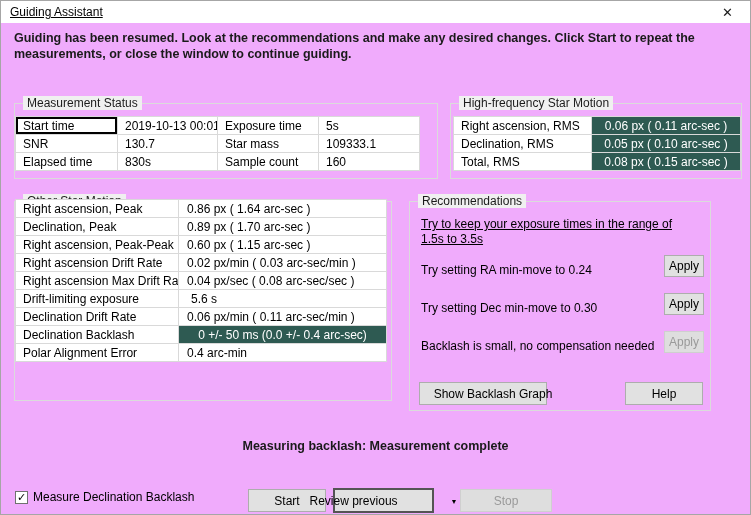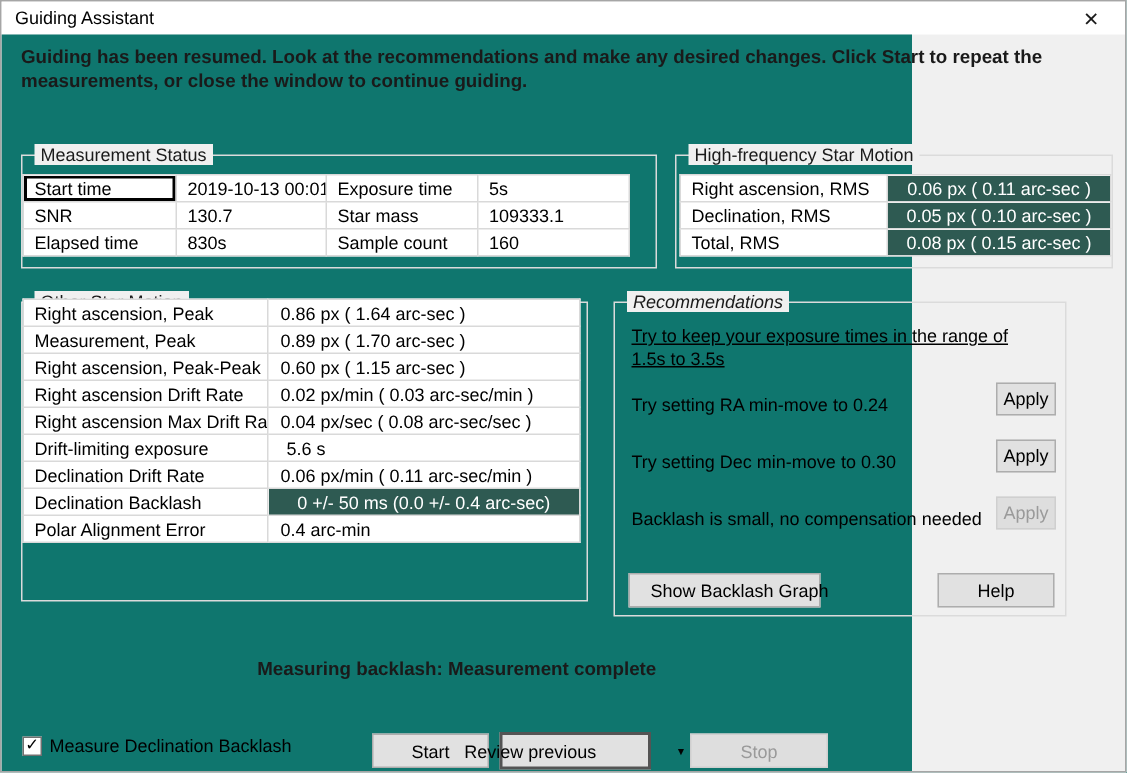--- a/index.html
+++ b/index.html
@@ -7,28 +7,28 @@
   body { font-family:"Liberation Sans","DejaVu Sans",sans-serif; }
 
   .window{
     position:relative; width:751px; height:515px;
     background:#F0F0F0; border:1px solid #A6A6A6; overflow:hidden;
   }
   .titlebar{
     position:absolute; left:0; top:0; width:100%; height:22px;
     background:#FFFFFF; display:flex; align-items:center;
   }
-  .titlebar .title{ font-size:12px; color:#000; padding-left:9px; }
+  .titlebar .title{ font-size:12px; color:#000; padding-left:9px;text-decoration:underline; }
   .close-btn{
     position:absolute; right:0; top:0; width:45px; height:22px;
     display:flex; align-items:center; justify-content:center; cursor:default;
   }
   .close-btn span{ font-size:13px; color:#1a1a1a; line-height:1; }
 
-  .content{ position:absolute; left:0; top:22px; width:607px; height:491px; background:#0f766e; }
+  .content{ position:absolute; left:0; top:22px; width:749px; height:491px; background:#f0abfc; }
 
   .header{
     position:absolute; left:13px; top:8px; width:724px;
     font-size:12.5px; font-weight:bold; color:#1a1a1a; line-height:15.5px;
   }
 
   .groupbox{ position:absolute; border:1px solid #DBDBDB; }
   .gb-title{
     position:absolute; top:-8px; left:8px; background:#F0F0F0;
     padding:0 4px; font-size:12px; color:#1b1b1b; white-space:nowrap;
@@ -151,21 +151,21 @@
       <colgroup>
           <col style="width:163px">
           <col style="width:208px">
         </colgroup>
       <tbody>
           <tr>
         <td>Right ascension, Peak</td>
         <td style="padding-left:8px">0.86 px ( 1.64 arc-sec )</td>
       </tr>
       <tr>
-        <td>Measurement, Peak</td>
+        <td>Declination, Peak</td>
         <td style="padding-left:8px">0.89 px ( 1.70 arc-sec )</td>
       </tr>
       <tr>
         <td>Right ascension, Peak-Peak</td>
         <td style="padding-left:8px">0.60 px ( 1.15 arc-sec )</td>
       </tr>
       <tr>
         <td>Right ascension Drift Rate</td>
         <td style="padding-left:8px">0.02 px/min ( 0.03 arc-sec/min )</td>
       </tr>
@@ -185,21 +185,21 @@
         <td>Declination Backlash</td>
         <td class="dark">0 +/- 50 ms (0.0 +/- 0.4 arc-sec)</td>
       </tr>
       <tr>
         <td>Polar Alignment Error</td>
         <td style="padding-left:8px">0.4 arc-min</td>
       </tr>
     </tbody>
       </table>
 
-    <div class="groupbox" style="left:408px; top:178px; width:302px; height:210px;font-style:italic;">
+    <div class="groupbox" style="left:408px; top:178px; width:302px; height:210px;">
       <span class="gb-title">Recommendations</span>
     </div>
     <div class="rec-text" style="left:420px; top:194px; width:266px;text-decoration:underline;">Try to keep your exposure times in the range of 1.5s to 3.5s</div>
 
     <div class="rec-text" style="left:420px; top:240px; width:235px;">Try setting RA min-move to 0.24</div>
     <div class="btn" style="left:663px; top:232px; width:40px; height:22px;">
       <span>Apply</span>
     </div>
 
     <div class="rec-text" style="left:420px; top:278px; width:235px;">Try setting Dec min-move to 0.30</div>

